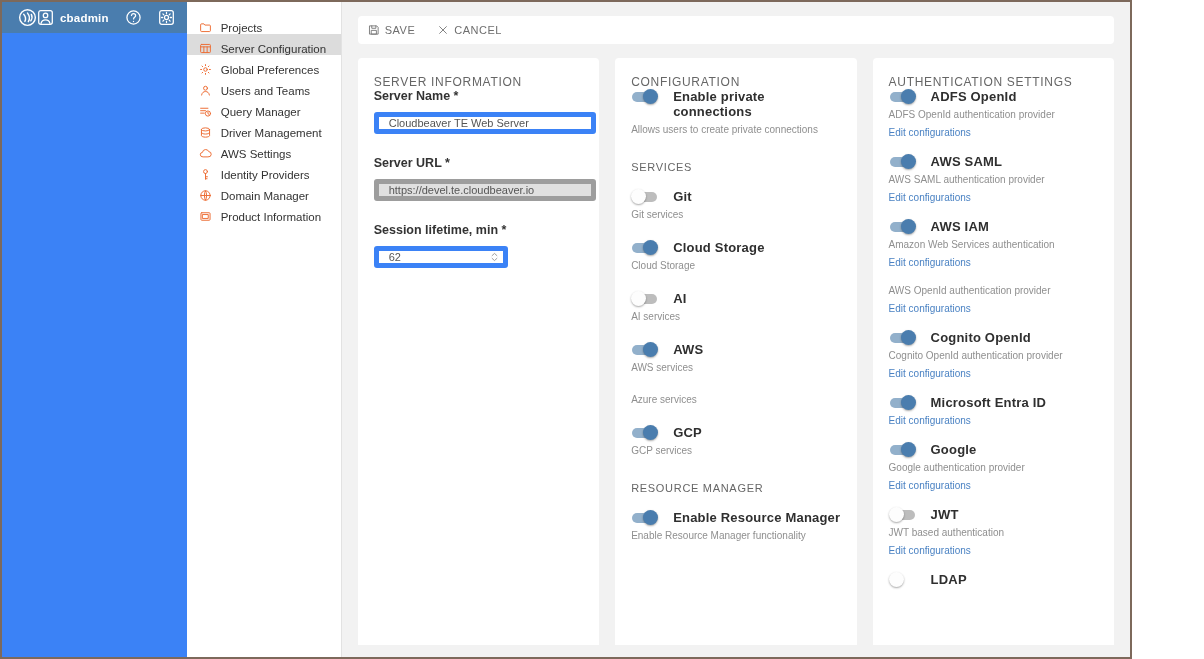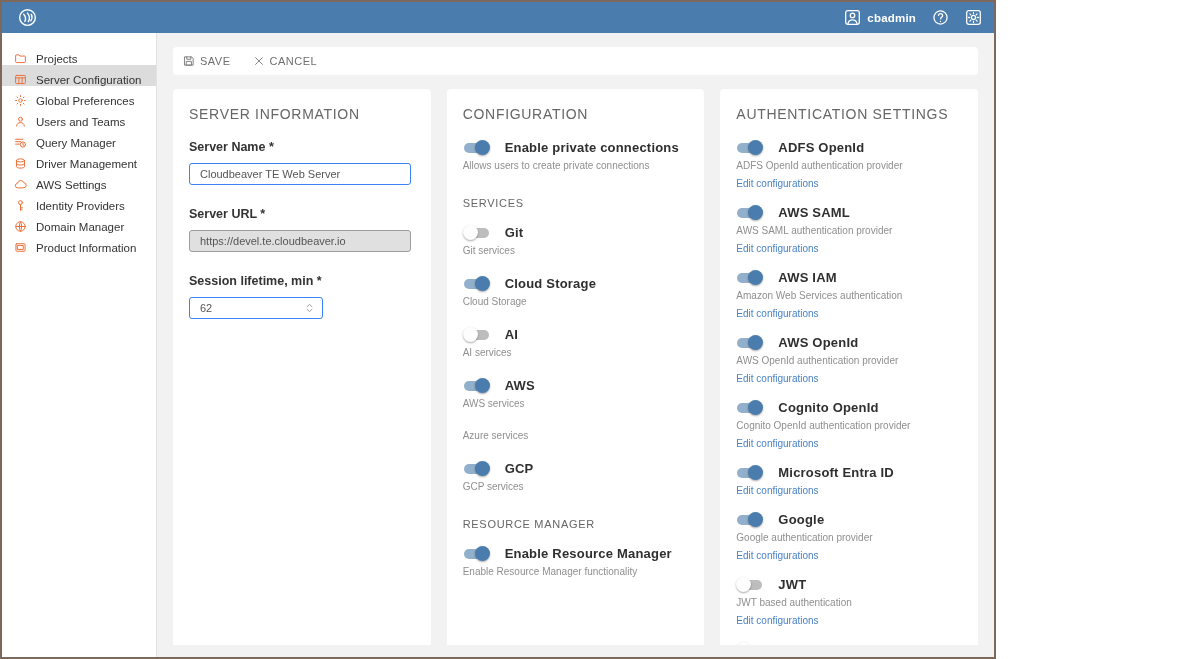--- a/index.html
+++ b/index.html
@@ -1,17 +1,17 @@
 <!DOCTYPE html>
 <html><head>
 <meta charset="utf-8">
 <style>
   * { margin:0; padding:0; box-sizing:border-box; }
   html,body { width:1204px; height:659px; overflow:hidden; font-family:"Liberation Sans", sans-serif; }
-  .frame { width:996px; height:659px; border:2px solid #7d695b; background:#3b82f6; display:flex; flex-direction:column; overflow:hidden; }
+  .frame { width:1132px; height:659px; border:2px solid #7d695b; background:#3b82f6; display:flex; flex-direction:row; overflow:hidden; }
 
   
   .topbar { height:31px; flex:0 0 31px; background:#4a7dae; display:flex; align-items:center; padding:0 12px 0 16px; color:#fff; }
   .logo { width:19px; height:19px; color:#fff; }
   .topbar-right { margin-left:auto; display:flex; align-items:center; }
   .user-chip { display:flex; align-items:center; gap:6px; cursor:pointer; }
   .tb-icon { width:17px; height:17px; color:#fff; display:inline-block; }
   .username { font-size:11.5px; font-weight:bold; color:#fff; letter-spacing:.2px; }
   .tb-btn { margin-left:16px; cursor:pointer; display:flex; align-items:center; }
   .icon svg, .tb-icon svg, .logo svg { width:100%; height:100%; display:block; }
@@ -23,27 +23,27 @@
   .side-item.active { background:#dcdcdc; }
   .side-icon { width:13px; height:13px; flex:0 0 13px; color:#ec6d34; }
 
   .content { flex:1; background:#f2f2f2; padding:14px 16px 12px 16px; display:flex; flex-direction:column; overflow:hidden; }
   .toolbar { flex:0 0 28px; background:#fff; border-radius:4px; display:flex; align-items:center; padding:0 10px; gap:22px; }
   .tool-btn { display:flex; align-items:center; gap:5px; color:#6e6e6e; font-size:11px; letter-spacing:.5px; cursor:pointer; }
   .tool-icon { width:12px; height:12px; color:#757575; }
 
   .columns { flex:1; display:flex; gap:16px; margin-top:14px; overflow:hidden; }
   .card { flex:1; background:#fff; border-radius:4px 4px 0 0; padding:17px 16px 0 16px; overflow:hidden; }
-  .card-title { font-size:14px; color:#666; letter-spacing:.7px; margin-bottom:18px; }
+  .card-title { font-size:12px; color:#666; letter-spacing:.7px; }
   .card-subtitle { font-size:11px; color:#666; letter-spacing:.7px; margin:24px 0 16px 0; }
 
   
   .field { margin-bottom:22px; }
   .field-label { font-size:12.5px; font-weight:bold; color:#333; margin-bottom:9px; }
-  .text-input { width:222px; height:22px; border:1px solid #3b82f6; border-radius:3px; padding:0 10px; font-size:11px; color:#555; font-family:"Liberation Sans", sans-serif; background:#fff; outline:none; }
+  .text-input { width:222px; height:22px; border:5px solid #3b82f6; border-radius:3px; padding:0 10px; font-size:11px; color:#555; font-family:"Liberation Sans", sans-serif; background:#fff; outline:none; }
   .text-input.disabled { background:#e0e0e0; border-color:#9d9d9d; color:#555; }
   .num-wrap { position:relative; width:134px; }
   .num-input { width:134px; }
   .spinner { position:absolute; right:8px; top:4px; width:11px; height:14px; color:#8a8a8a; cursor:pointer; }
 
   
   .toggle-block { margin-bottom:18px; }
   .toggle-row { display:flex; gap:15px; }
   .switch { position:relative; width:27px; height:15px; flex:0 0 27px; cursor:pointer; display:inline-block; }
   .switch .track { position:absolute; left:1px; top:2.5px; width:25px; height:10px; border-radius:5px; background:#bdbdbd; }
@@ -388,27 +388,20 @@
                     <span class="track"></span>
                     <span class="knob"></span>
                   </span>
                   <span class="toggle-label">AWS IAM</span>
                 </div>
                 <div class="toggle-desc">Amazon Web Services authentication</div>
                 <span class="edit-link">Edit configurations</span>
               </div>
 
               <div class="toggle-block auth-block">
-                <div class="toggle-row">
-                  <span class="switch on">
-                    <span class="track"></span>
-                    <span class="knob"></span>
-                  </span>
-                  <span class="toggle-label">AWS OpenId</span>
-                </div>
                 <div class="toggle-desc">AWS OpenId authentication provider</div>
                 <span class="edit-link">Edit configurations</span>
               </div>
 
               <div class="toggle-block auth-block">
                 <div class="toggle-row">
                   <span class="switch on">
                     <span class="track"></span>
                     <span class="knob"></span>
                   </span>

